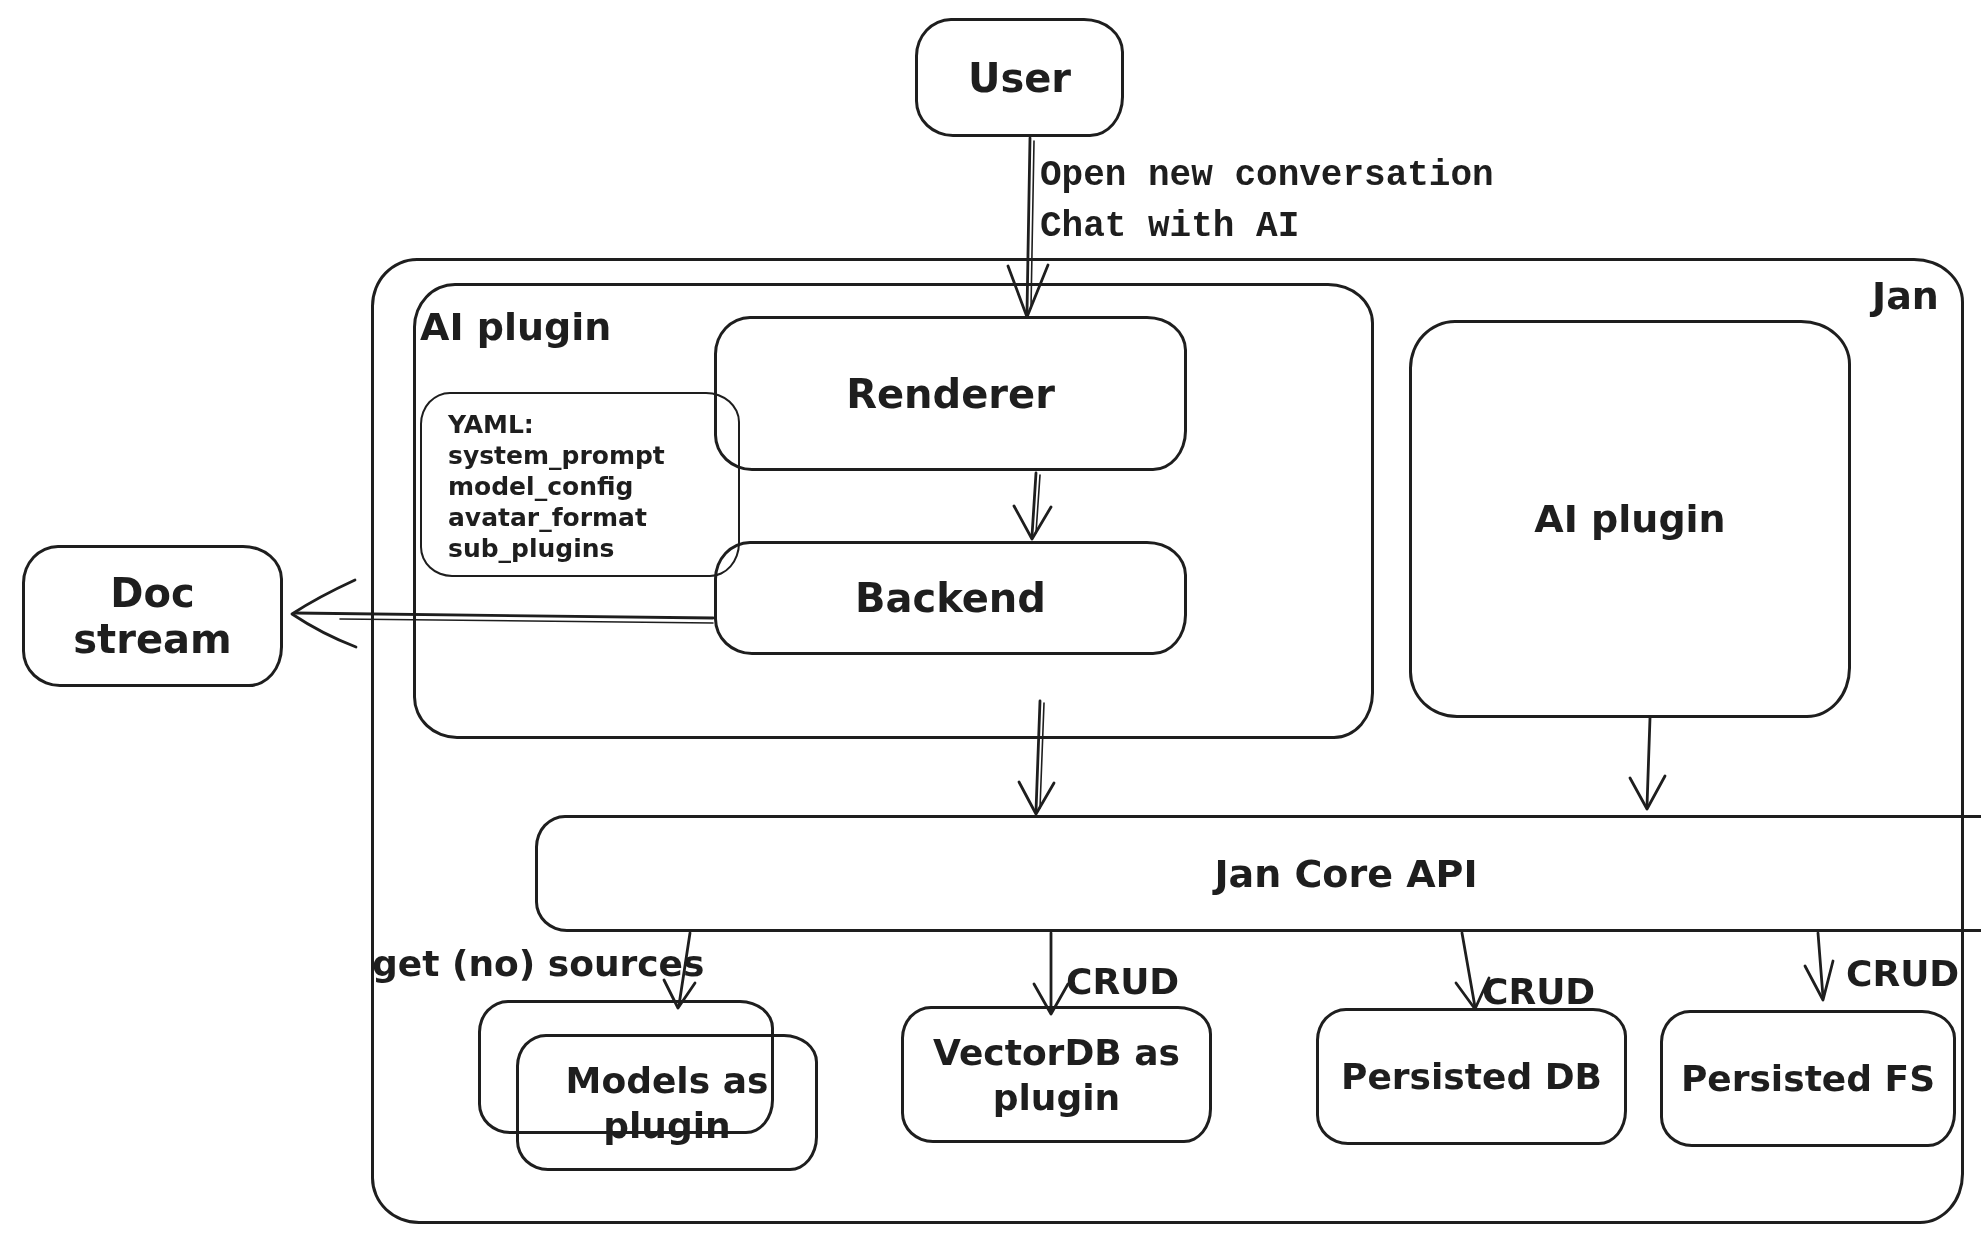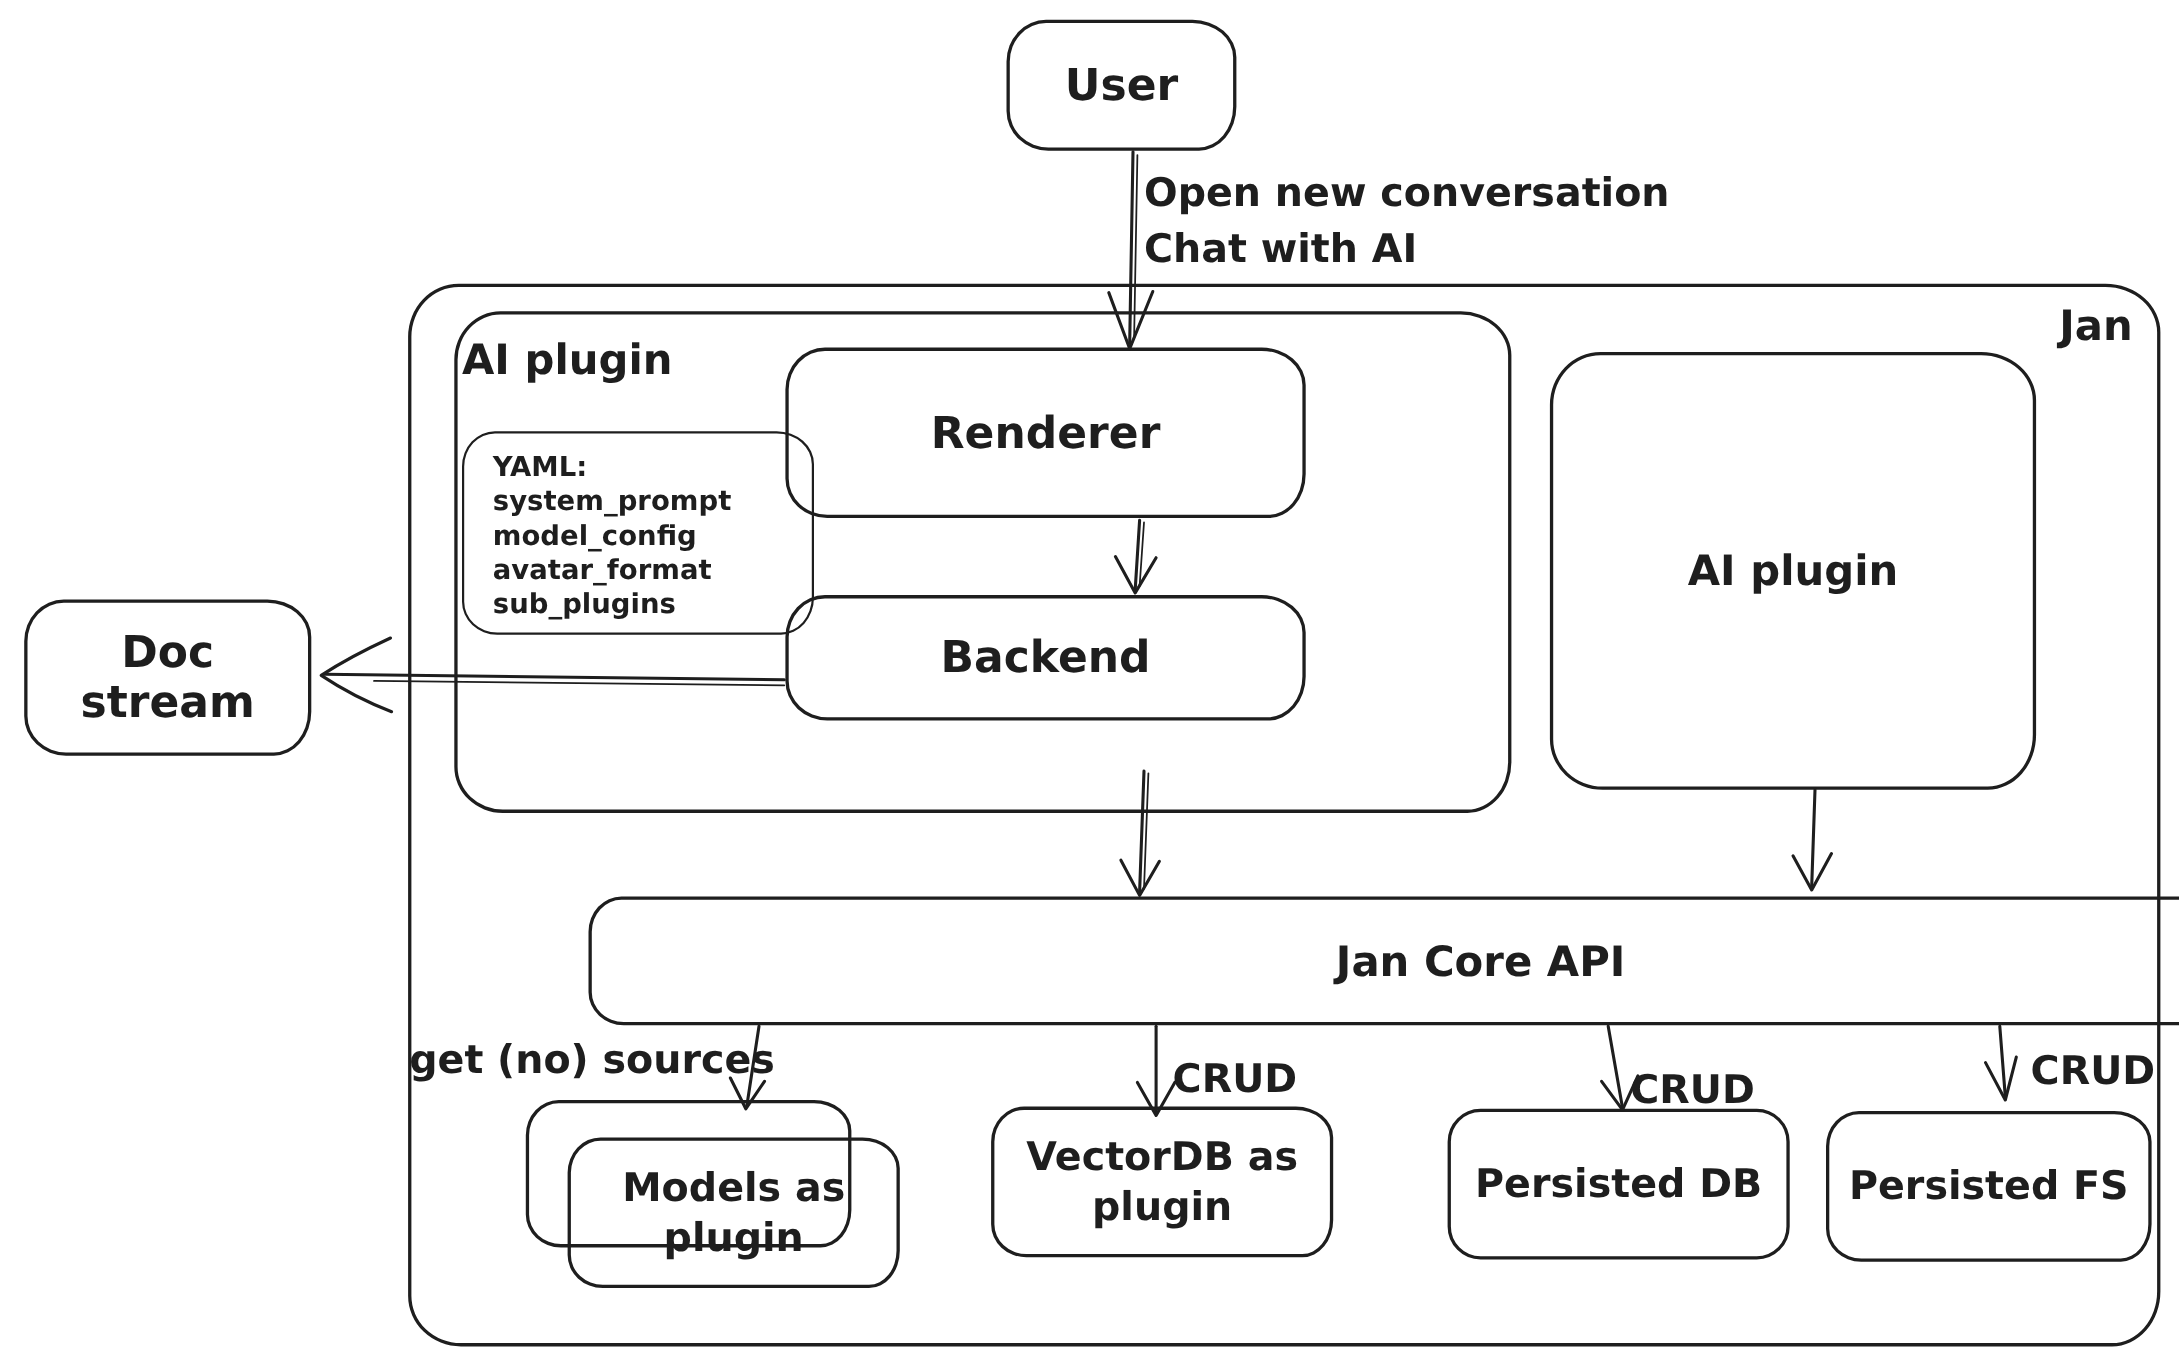--- a/index.html
+++ b/index.html
@@ -85,24 +85,24 @@
 
   <div class="box node-sm" style="left:535px; top:815px; width:1622px; height:117px; font-size:38px;">Jan Core API</div>
 
   <div class="box node-md" style="left:22px; top:545px; width:261px; height:142px; font-size:40px;">Doc stream</div>
 
   <div class="box node-sm" style="left:478px; top:1000px; width:296px; height:134px;"></div>
   <div class="box node-sm" style="left:516px; top:1034px; width:302px; height:137px; font-size:36px; line-height:1.25;">Models as
 plugin</div>
   <div class="box node-sm" style="left:901px; top:1006px; width:311px; height:137px; font-size:36px; line-height:1.25;">VectorDB as
 plugin</div>
-  <div class="box node-sm" style="left:1316px; top:1008px; width:311px; height:137px; font-size:36px;border-radius:30px;">Persisted DB</div>
+  <div class="box node-sm" style="left:1316px; top:1008px; width:311px; height:137px; font-size:36px;">Persisted DB</div>
   <div class="box node-sm" style="left:1660px; top:1010px; width:296px; height:137px; font-size:36px;">Persisted FS</div>
 
-  <div class="lbl" style="left:1040px; top:150px; font-size:36px;">Open new conversation
+  <div class="lbl" style="left:1040px; top:150px; font-size:36px;font-family:Liberation Mono, monospace;">Open new conversation
 Chat with AI</div>
   <div class="lbl" style="left:372px; top:938px; font-size:36px;">get (no) sources</div>
   <div class="lbl" style="left:1066px; top:956px; font-size:36px;">CRUD</div>
   <div class="lbl" style="left:1482px; top:966px; font-size:36px;">CRUD</div>
   <div class="lbl" style="left:1846px; top:948px; font-size:36px;">CRUD</div>
 
   <svg class="arrows" viewBox="0 0 1981 1246">
 
     <path d="M1030 138 L1027 312"></path>
     <path class="thin" d="M1034 141 L1031 308"></path>

